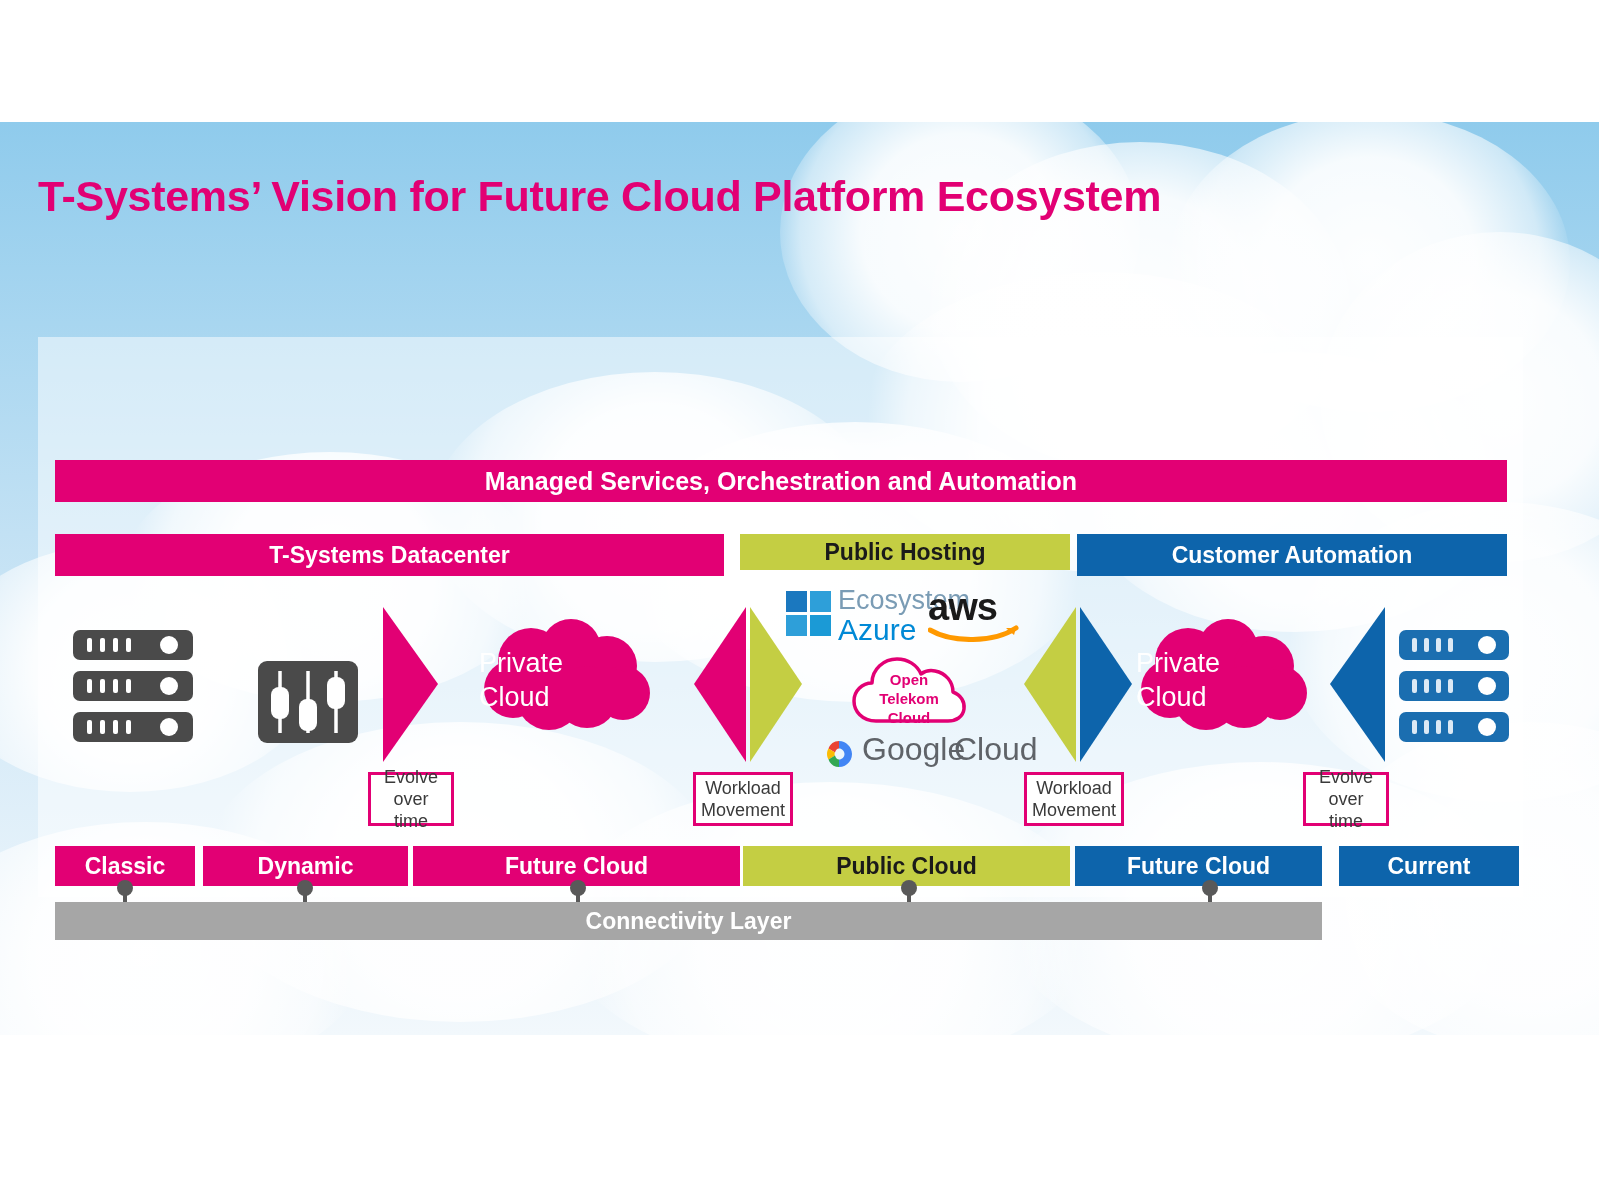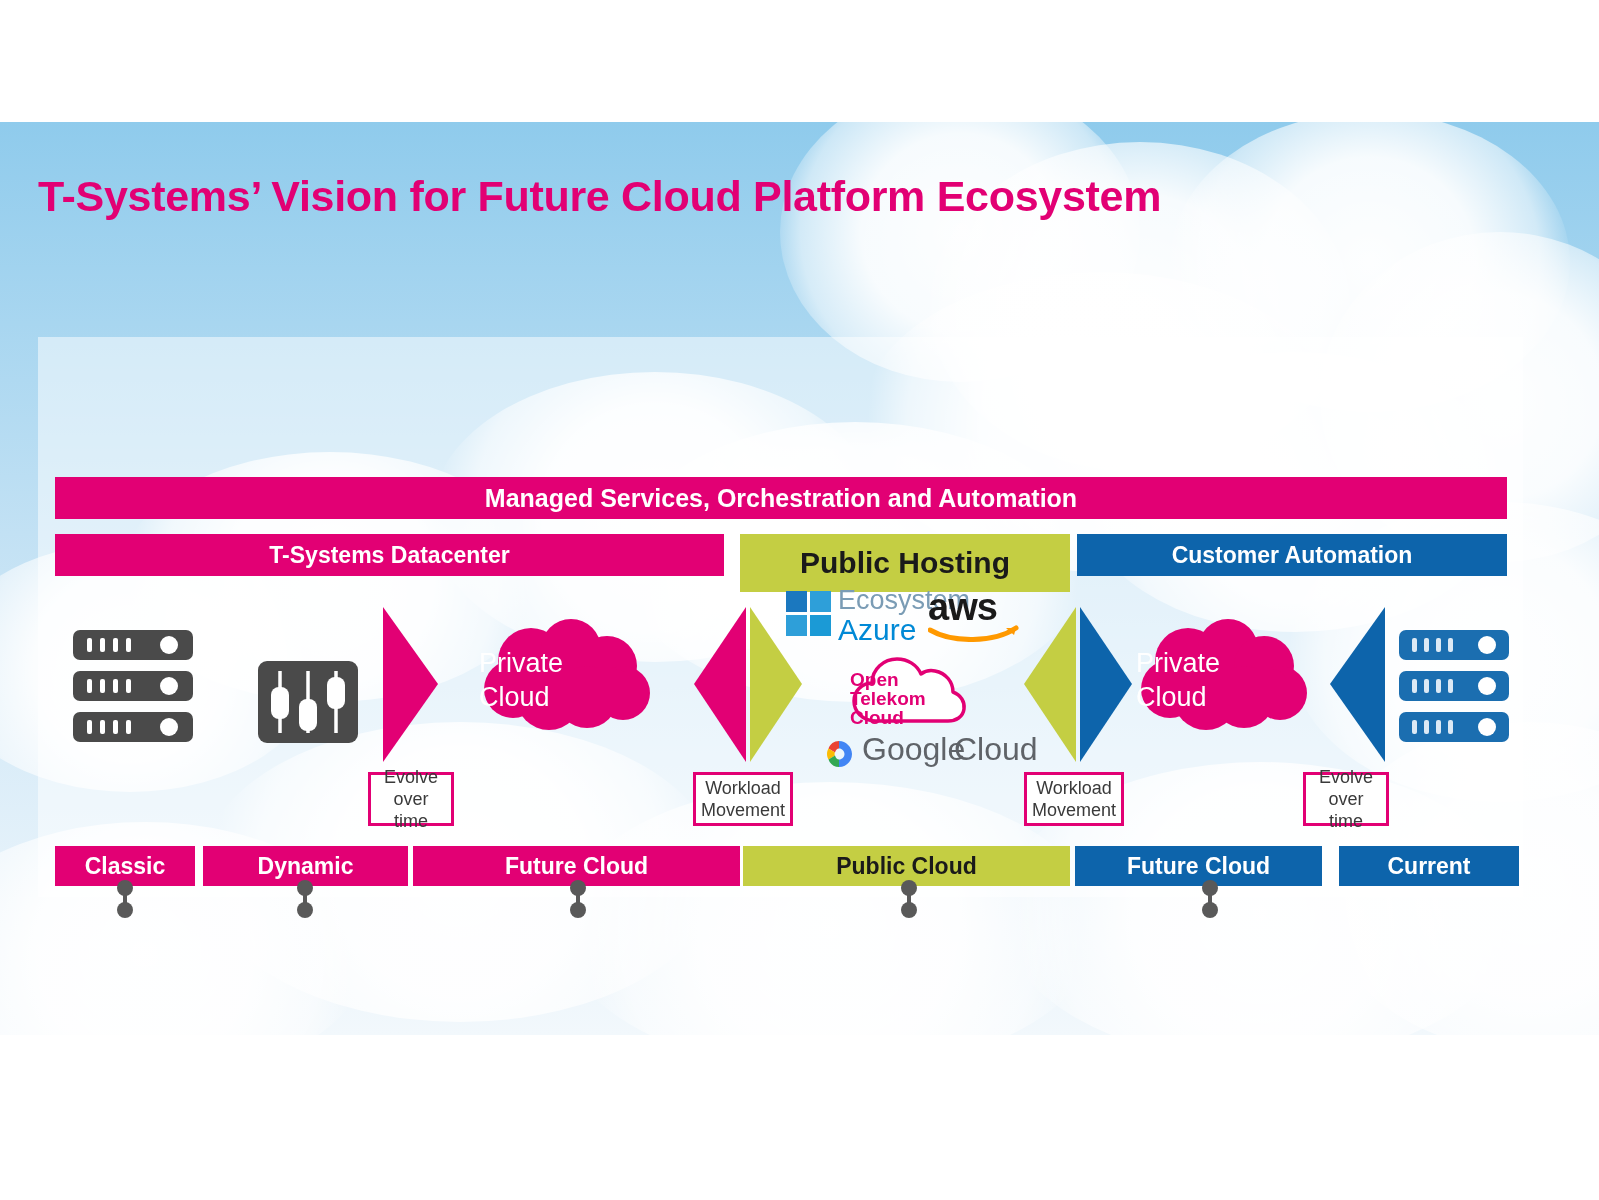--- a/index.html
+++ b/index.html
@@ -46,24 +46,24 @@
   
   .bar {
     position: absolute;
     display: flex; align-items: center; justify-content: center;
     font-weight: bold;
     color: #ffffff;
     white-space: nowrap;
   }
   .bar.dark-text { color: #1a1a1a; }
 
-  #bar-managed { left: 55px; top: 355px; width: 1452px; height: 42px; background:#e20074; font-size: 25px; }
+  #bar-managed { left: 55px; top: 338px; width: 1452px; height: 42px; background:#e20074; font-size: 25px; }
 
   #bar-tsys   { left: 55px;   top: 412px; width: 669px; height: 42px; background:#e20074; font-size: 23px; }
-  #bar-pubh   { left: 740px;  top: 412px; width: 330px; height: 58px; background:#c4ce43; font-size: 30px; }
+  #bar-pubh   { left: 740px;  top: 412px; width: 330px; height: 36px; background:#c4ce43; font-size: 23px; }
   #bar-custdc { left: 1077px; top: 412px; width: 430px; height: 42px; background:#0d64ab; font-size: 23px; }
 
   #bar-classic  { left: 55px;   top: 724px; width: 140px; height: 40px; background:#e20074; font-size: 23px; }
   #bar-dynamic  { left: 203px;  top: 724px; width: 205px; height: 40px; background:#e20074; font-size: 23px; }
   #bar-futurec1 { left: 413px;  top: 724px; width: 327px; height: 40px; background:#e20074; font-size: 23px; }
   #bar-publicc  { left: 743px;  top: 724px; width: 327px; height: 40px; background:#c4ce43; font-size: 23px; }
   #bar-futurec2 { left: 1075px; top: 724px; width: 247px; height: 40px; background:#0d64ab; font-size: 23px; }
   #bar-current  { left: 1327px; top: 724px; width: 180px; height: 40px; background:#0d64ab; font-size: 23px; margin-left: 12px; }
 
   #bar-connect  { left: 55px; top: 780px; width: 1267px; height: 38px; background:#a6a6a6; font-size: 23px; }
@@ -101,23 +101,24 @@
     font-size: 27px;
     font-weight: normal;
     line-height: 34px;
     text-align:left;
     width:100%;
   }
 
   .otc-label {
     position:absolute;
     color:#e20074;
-    font-size: 19px;
+    font-size: 15px;
     font-weight:bold;
     line-height: 19px;
+    text-align:center;
     width:100%;
   }
 
   
   .azure-ms { position:absolute; font-size:27px; color:#7a9cb5; }
   .azure-az { position:absolute; font-size:30px; color:#0089d6; }
   .gcloud-a { position:absolute; font-size:32px; color:#5f6368; }
   .gcloud-b { position:absolute; font-size:32px; color:#5f6368; font-weight:300;}
 </style>
 </head>
@@ -343,14 +344,15 @@
   <div class="bar dark-text" id="bar-publicc">Public Cloud</div>
   <div class="bar" id="bar-futurec2">Future Cloud</div>
   <div class="bar" id="bar-current">Current</div>
 
   <div class="connector" style="left:123px;  top:764px;"></div>
   <div class="connector" style="left:303px;  top:764px;"></div>
   <div class="connector" style="left:576px;  top:764px;"></div>
   <div class="connector" style="left:907px;  top:764px;"></div>
   <div class="connector" style="left:1208px; top:764px;"></div>
 
+  <div class="bar" id="bar-connect">Connectivity Layer</div>
 
 </div>
 
 </body></html>

